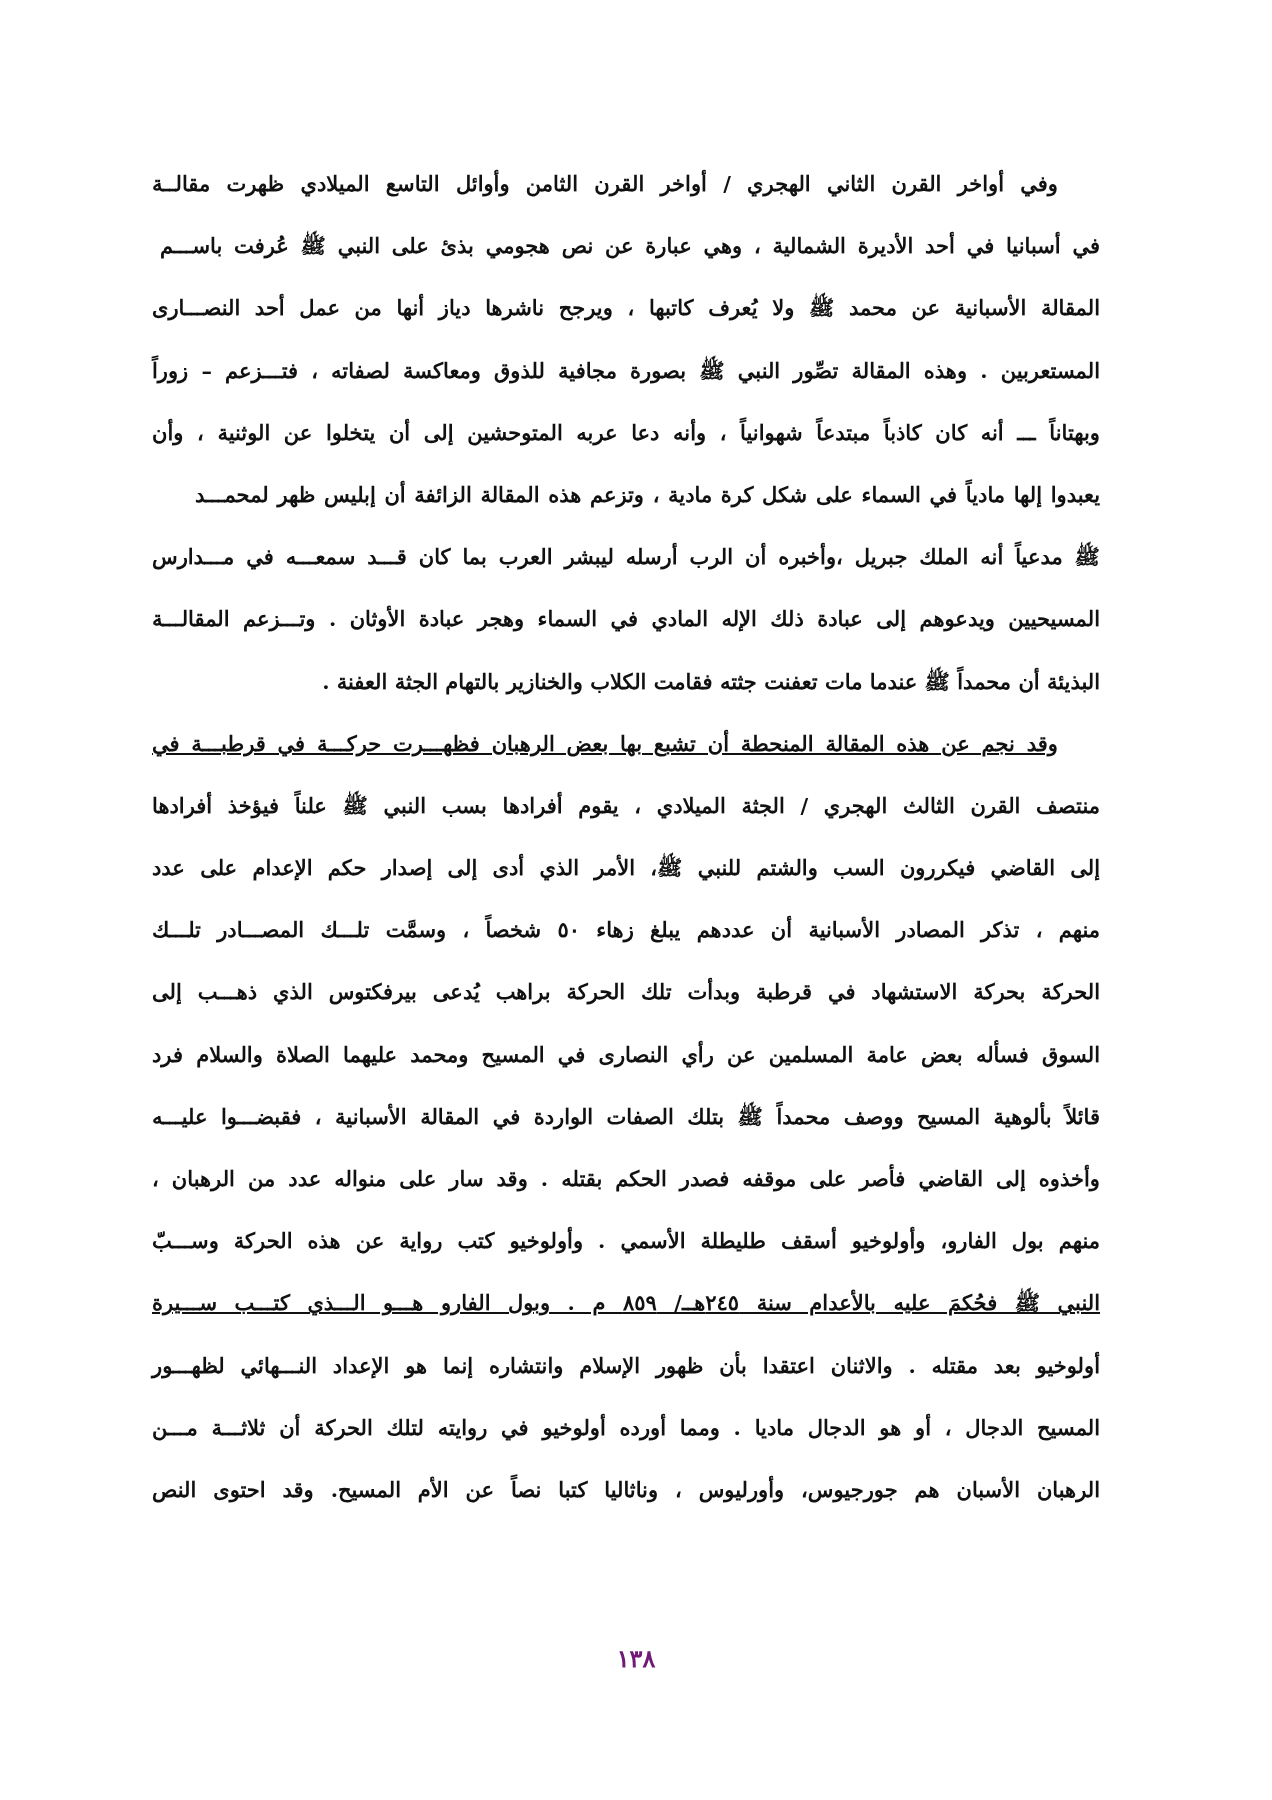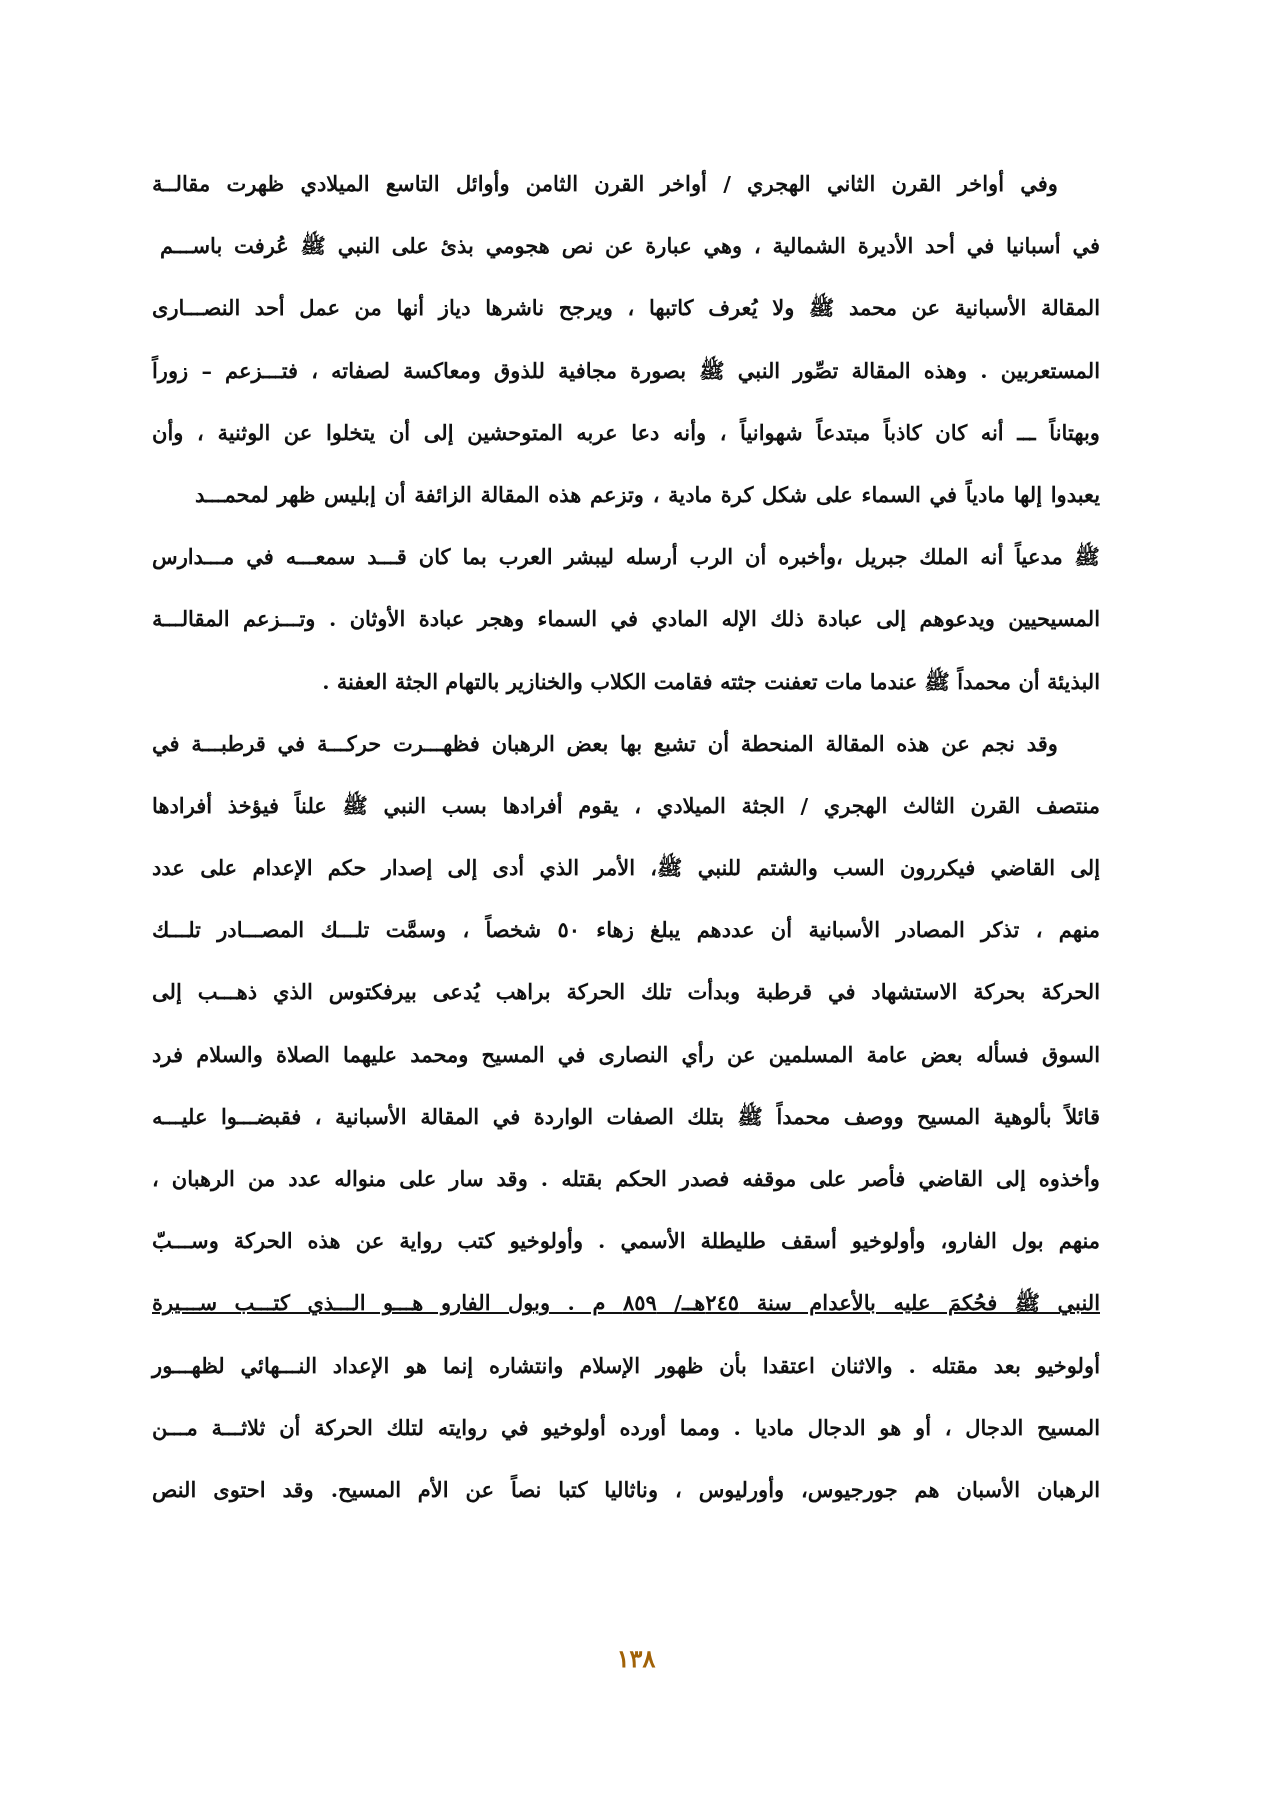--- a/index.html
+++ b/index.html
@@ -49,41 +49,41 @@
     .page-number {
       position: absolute;
       left: 0;
       width: 1272px;
       top: 1645px;
       text-align: center;
       direction: rtl;
       font-family: Liberation Serif, serif;
       font-weight: bold;
       font-size: 24px;
-      color: #a16207;
+      color: #701a75;
     }
   </style>
 </head>
 <body>
 
 <div class="page">
   <div class="text-block">
     <div>
       <span class="line indent" style="display: block;">وفي أواخر القرن الثاني الهجري / أواخر القرن الثامن وأوائل التاسع الميلادي ظهرت مقالــة</span>
       <span class="line" style="display: block; margin-left: 8px;">في أسبانيا في أحد الأديرة الشمالية ، وهي عبارة عن نص هجومي بذئ على النبي ﷺ عُرفت باســـم</span>
       <span class="line" style="display: block;">المقالة الأسبانية عن محمد ﷺ ولا يُعرف كاتبها ، ويرجح ناشرها دياز أنها من عمل أحد النصـــارى</span>
       <span class="line" style="display: block;">المستعربين . وهذه المقالة تصِّور النبي ﷺ بصورة مجافية للذوق ومعاكسة لصفاته ، فتـــزعم – زوراً</span>
       <span class="line" style="display: block;">وبهتاناً ـــ أنه كان كاذباً مبتدعاً شهوانياً ، وأنه دعا عربه المتوحشين إلى أن يتخلوا عن الوثنية ، وأن</span>
       <span class="line" style="display: block; margin-left: 43px;">يعبدوا إلها مادياً في السماء على شكل كرة مادية ، وتزعم هذه المقالة الزائفة أن إبليس ظهر لمحمـــد</span>
       <span class="line" style="display: block;">ﷺ مدعياً أنه الملك جبريل ،وأخبره أن الرب أرسله ليبشر العرب بما كان قـــد سمعـــه في مـــدارس</span>
       <span class="line" style="display: block;">المسيحيين ويدعوهم إلى عبادة ذلك الإله المادي في السماء وهجر عبادة الأوثان . وتـــزعم المقالـــة</span>
       <span class="line last" style="display: block;">البذيئة أن محمداً ﷺ عندما مات تعفنت جثته فقامت الكلاب والخنازير بالتهام الجثة العفنة .</span>
     </div>
     <div>
-      <span class="line indent" style="display: block;">وقد نجم عن هذه المقالة المنحطة أن تشبع بها بعض الرهبان فظهـــرت حركـــة في قرطبـــة في</span>
+      <span class="line indent" style="display: block; text-decoration: underline;">وقد نجم عن هذه المقالة المنحطة أن تشبع بها بعض الرهبان فظهـــرت حركـــة في قرطبـــة في</span>
       <span class="line" style="display: block;">منتصف القرن الثالث الهجري / الجثة الميلادي ، يقوم أفرادها بسب النبي ﷺ علناً فيؤخذ أفرادها</span>
       <span class="line" style="display: block;">إلى القاضي فيكررون السب والشتم للنبي ﷺ، الأمر الذي أدى إلى إصدار حكم الإعدام على عدد</span>
       <span class="line" style="display: block;">منهم ، تذكر المصادر الأسبانية أن عددهم يبلغ زهاء ٥٠ شخصاً ، وسمَّت تلـــك المصـــادر تلـــك</span>
       <span class="line" style="display: block;">الحركة بحركة الاستشهاد في قرطبة وبدأت تلك الحركة براهب يُدعى بيرفكتوس الذي ذهـــب إلى</span>
       <span class="line" style="display: block;">السوق فسأله بعض عامة المسلمين عن رأي النصارى في المسيح ومحمد عليهما الصلاة والسلام فرد</span>
       <span class="line" style="display: block;">قائلاً بألوهية المسيح ووصف محمداً ﷺ بتلك الصفات الواردة في المقالة الأسبانية ، فقبضـــوا عليـــه</span>
       <span class="line" style="display: block;">وأخذوه إلى القاضي فأصر على موقفه فصدر الحكم بقتله . وقد سار على منواله عدد من الرهبان ،</span>
       <span class="line" style="display: block;">منهم بول الفارو، وأولوخيو أسقف طليطلة الأسمي . وأولوخيو كتب رواية عن هذه الحركة وســـبّ</span>
       <span class="line" style="display: block; text-decoration: underline;">النبي ﷺ فحُكمَ عليه بالأعدام سنة ٢٤٥هــ/ ٨٥٩ م . وبول الفارو هـــو الـــذي كتـــب ســـيرة</span>
       <span class="line" style="display: block;">أولوخيو بعد مقتله . والاثنان اعتقدا بأن ظهور الإسلام وانتشاره إنما هو الإعداد النـــهائي لظهـــور</span>

